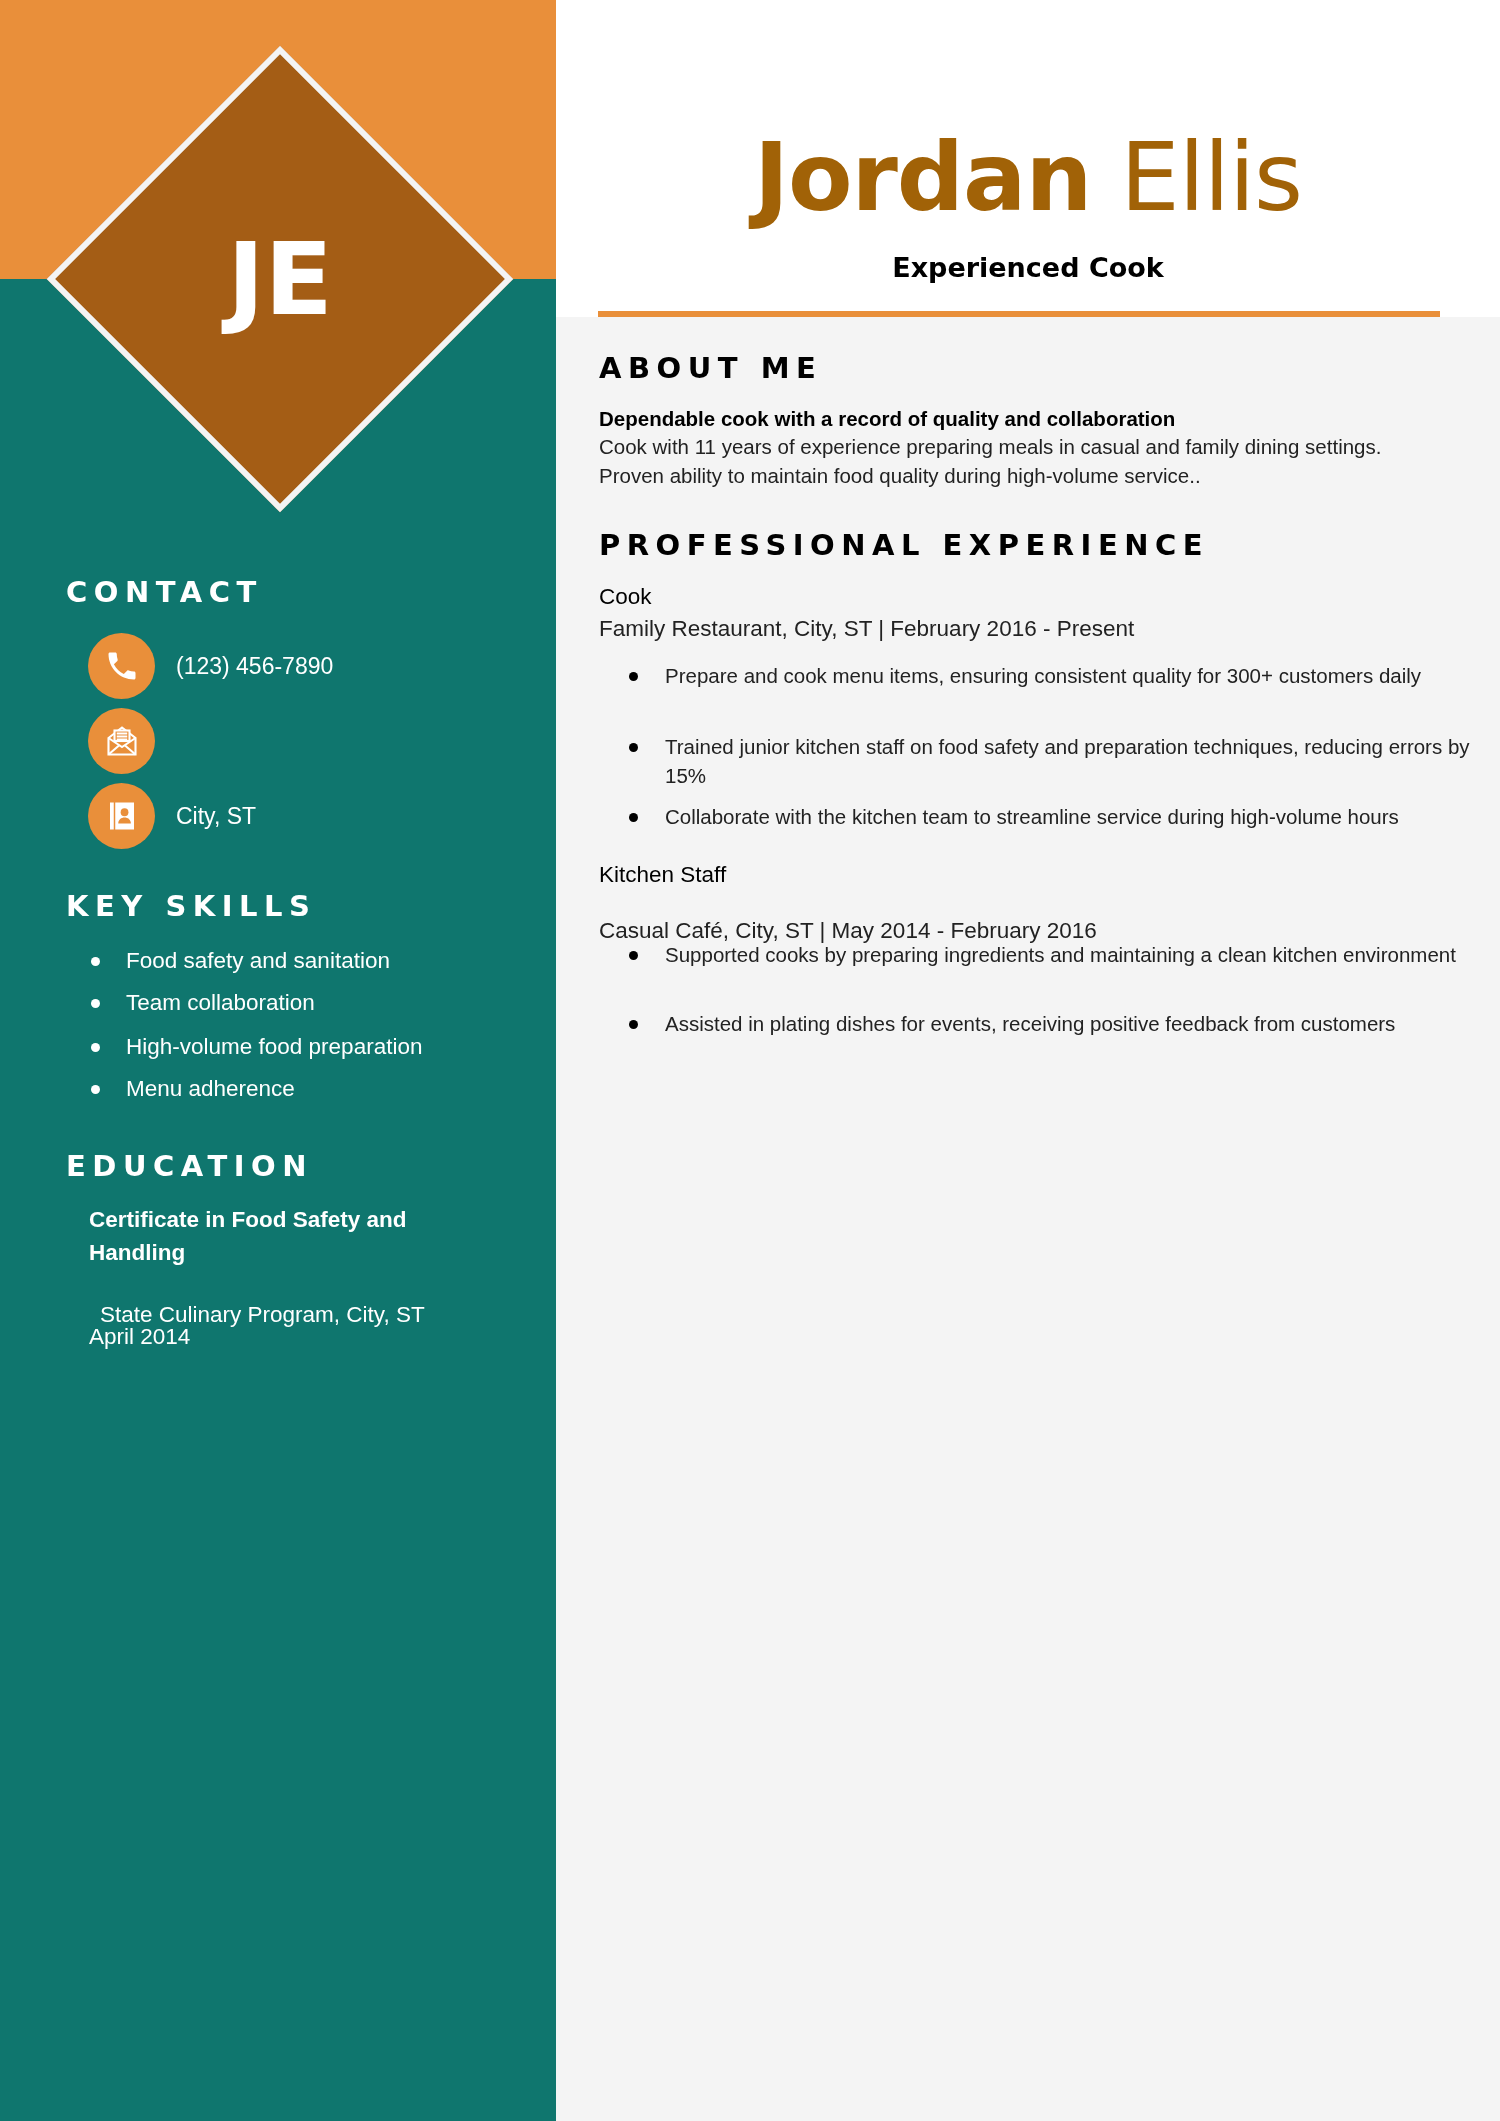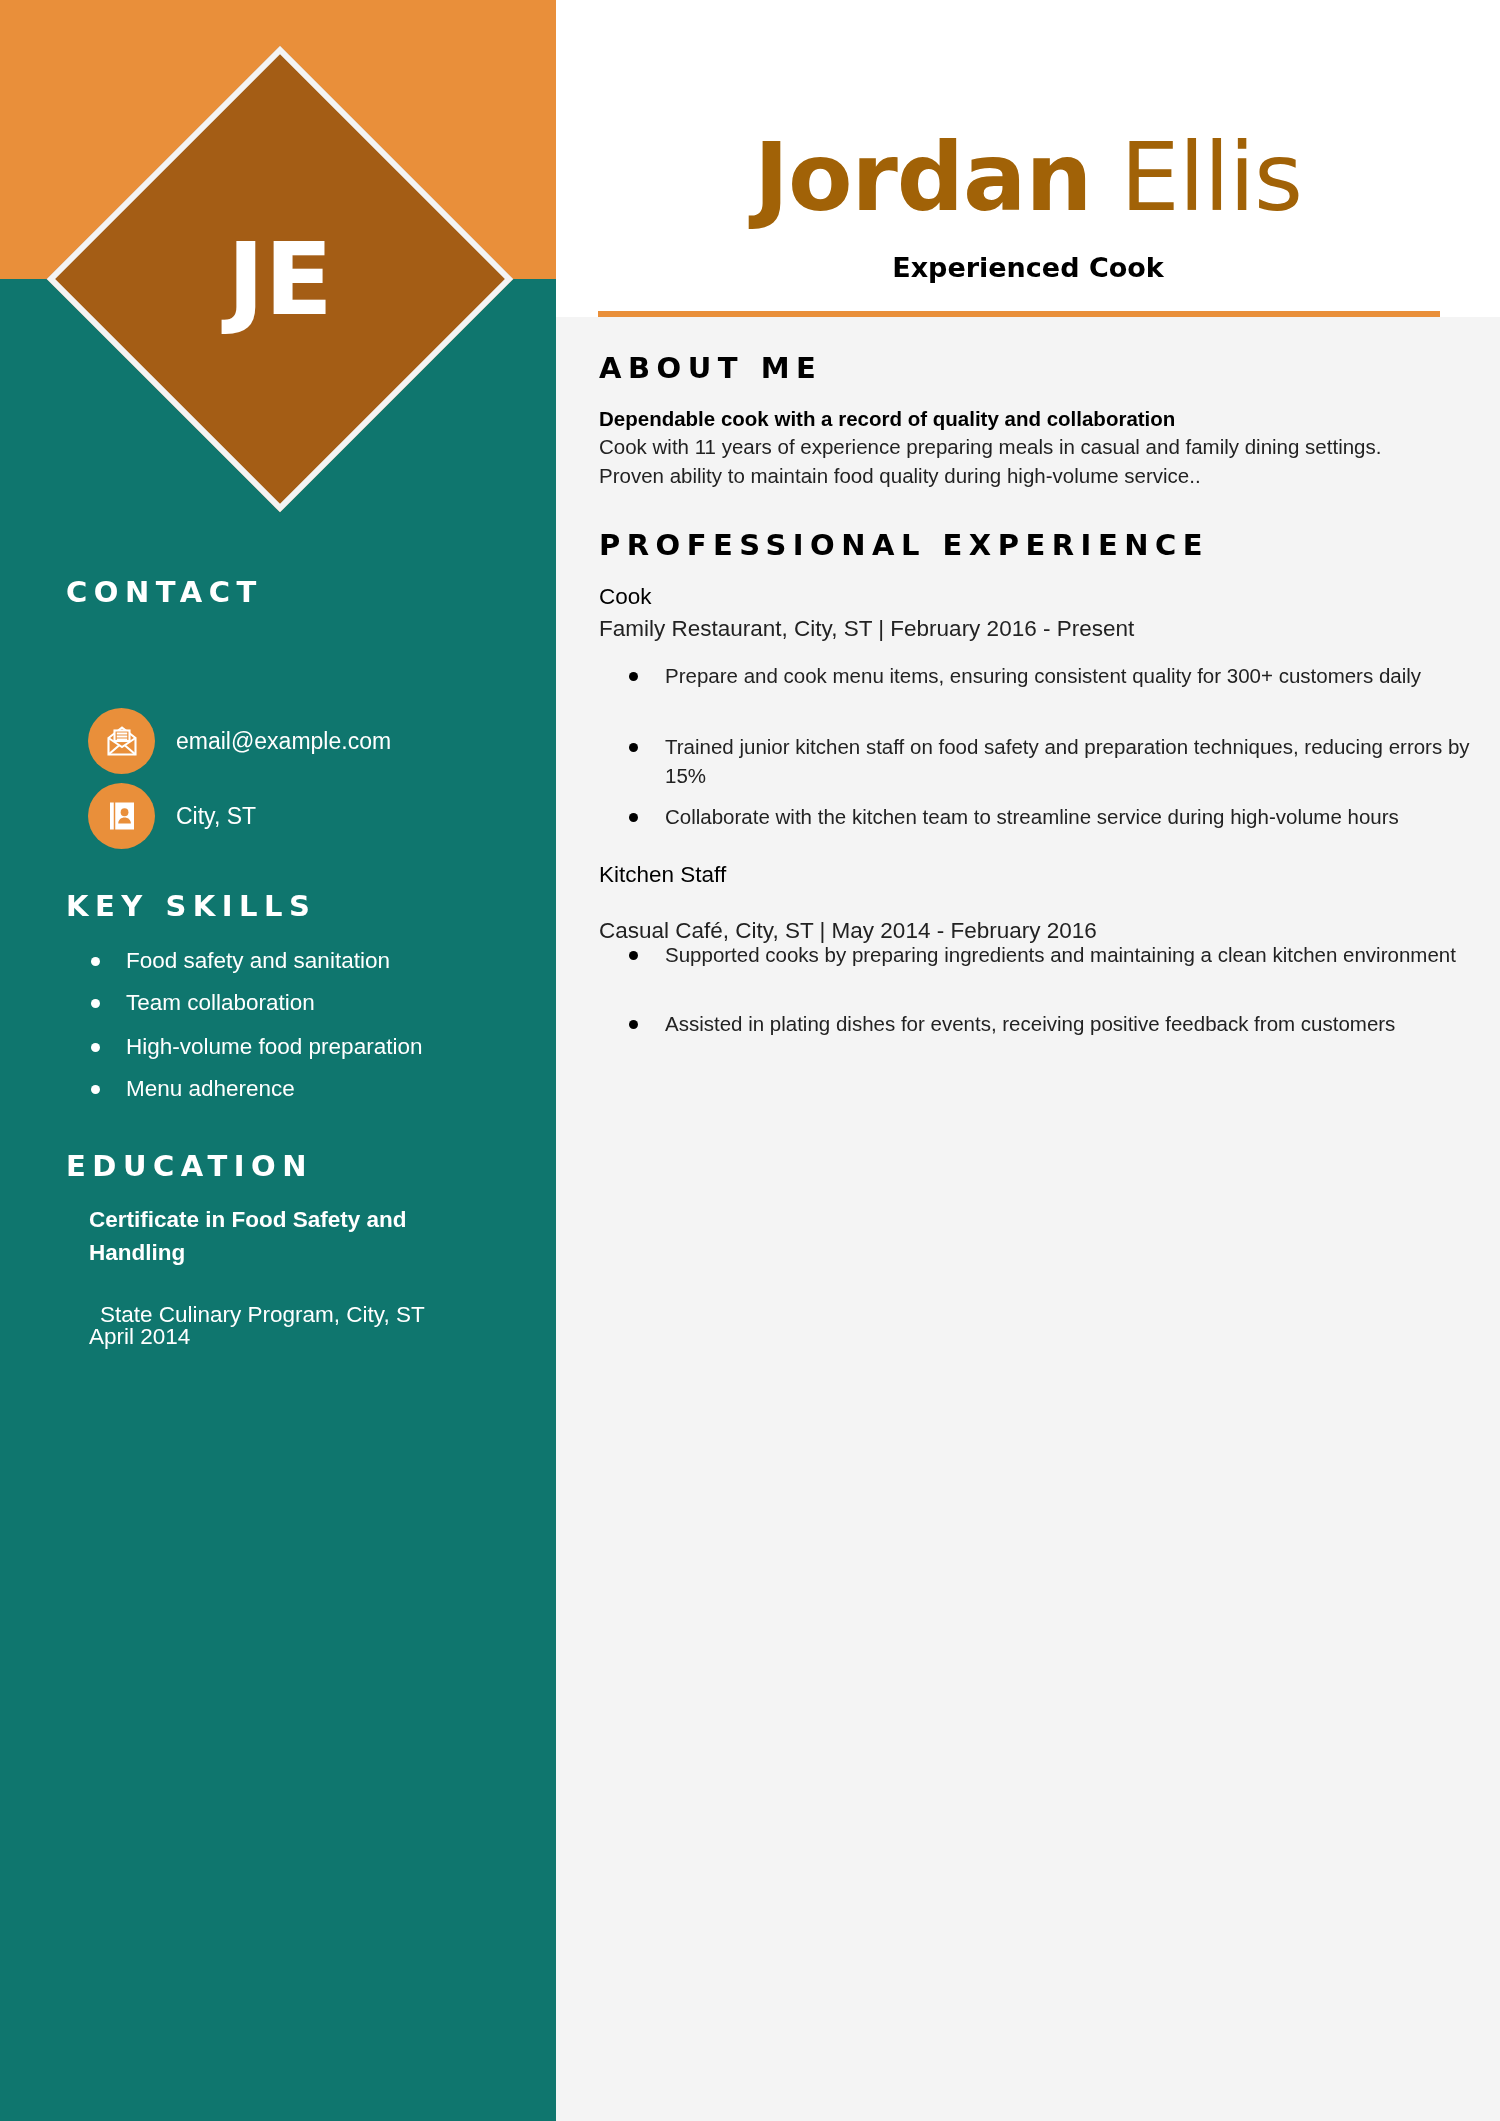--- a/index.html
+++ b/index.html
@@ -125,31 +125,38 @@
 </head>
 <body>
 
 <div id="sidebar">
   <div id="sidebar-top"></div>
   <div id="monogram-diamond"></div>
   <div id="monogram-text">JE</div>
 
   <div class="side-heading" style="top:575px;">CONTACT</div>
 
+  <div class="contact-row" style="top:633px;">
+    <div class="contact-icon">
+      <svg viewBox="0 0 24 24" fill="#ffffff">
+          <path d="M6.6 10.8c1.4 2.8 3.8 5.1 6.6 6.6l2.2-2.2c.3-.3.7-.4 1-.2 1.1.4 2.3.6 3.6.6.6 0 1 .4 1 1V20c0 .6-.4 1-1 1C10.6 21 3 13.4 3 4c0-.6.4-1 1-1h3.5c.6 0 1 .4 1 1 0 1.3.2 2.5.6 3.6.1.3 0 .7-.2 1L6.6 10.8z"></path>
+        </svg>
+    </div>
+    <div class="contact-text">(123) 456-7890</div>
+  </div>
 
   <div class="contact-row" style="top:708px;">
     <div class="contact-icon">
       <svg viewBox="0 0 24 24" fill="none" stroke="#ffffff" stroke-width="1.4">
           <path d="M3 10l9 -7 9 7v11H3z"></path>
           <path d="M3 21l7-6M21 21l-7-6M3 10l9 6 9-6"></path>
           <rect x="7" y="5" width="10" height="7" fill="#e98f3a"></rect>
           <path d="M8.5 7h7M8.5 9h7M8.5 11h7"></path>
         </svg>
     </div>
-    <div class="contact-text">email@example.com</div>
   </div>
 
   <div class="contact-row" style="top:783px;">
     <div class="contact-icon">
       <svg viewBox="0 0 24 24" fill="#ffffff">
           <rect x="4" y="3" width="2.5" height="18"></rect>
           <rect x="7.5" y="3" width="12.5" height="18"></rect>
           <circle cx="13.7" cy="9.5" r="2.6" fill="#e98f3a"></circle>
           <path d="M9.5 17c0-2.6 2-4 4.2-4s4.2 1.4 4.2 4z" fill="#e98f3a"></path>
         </svg>

